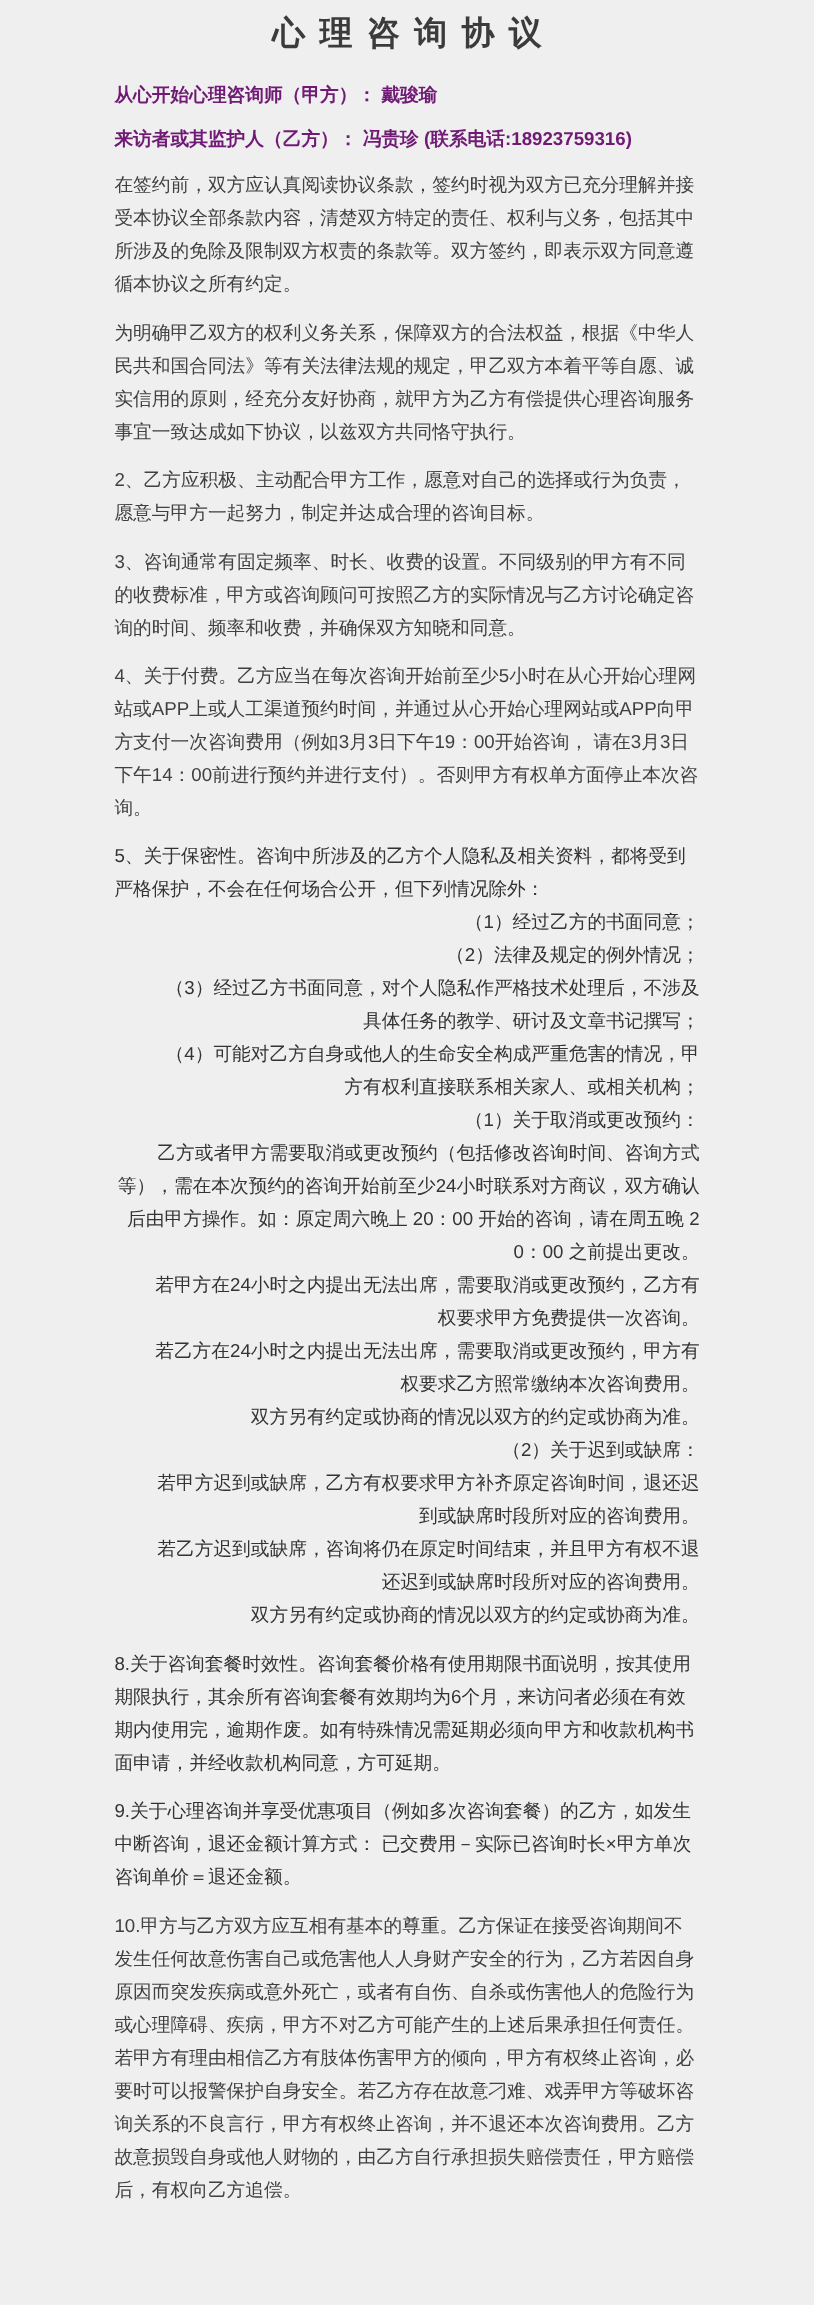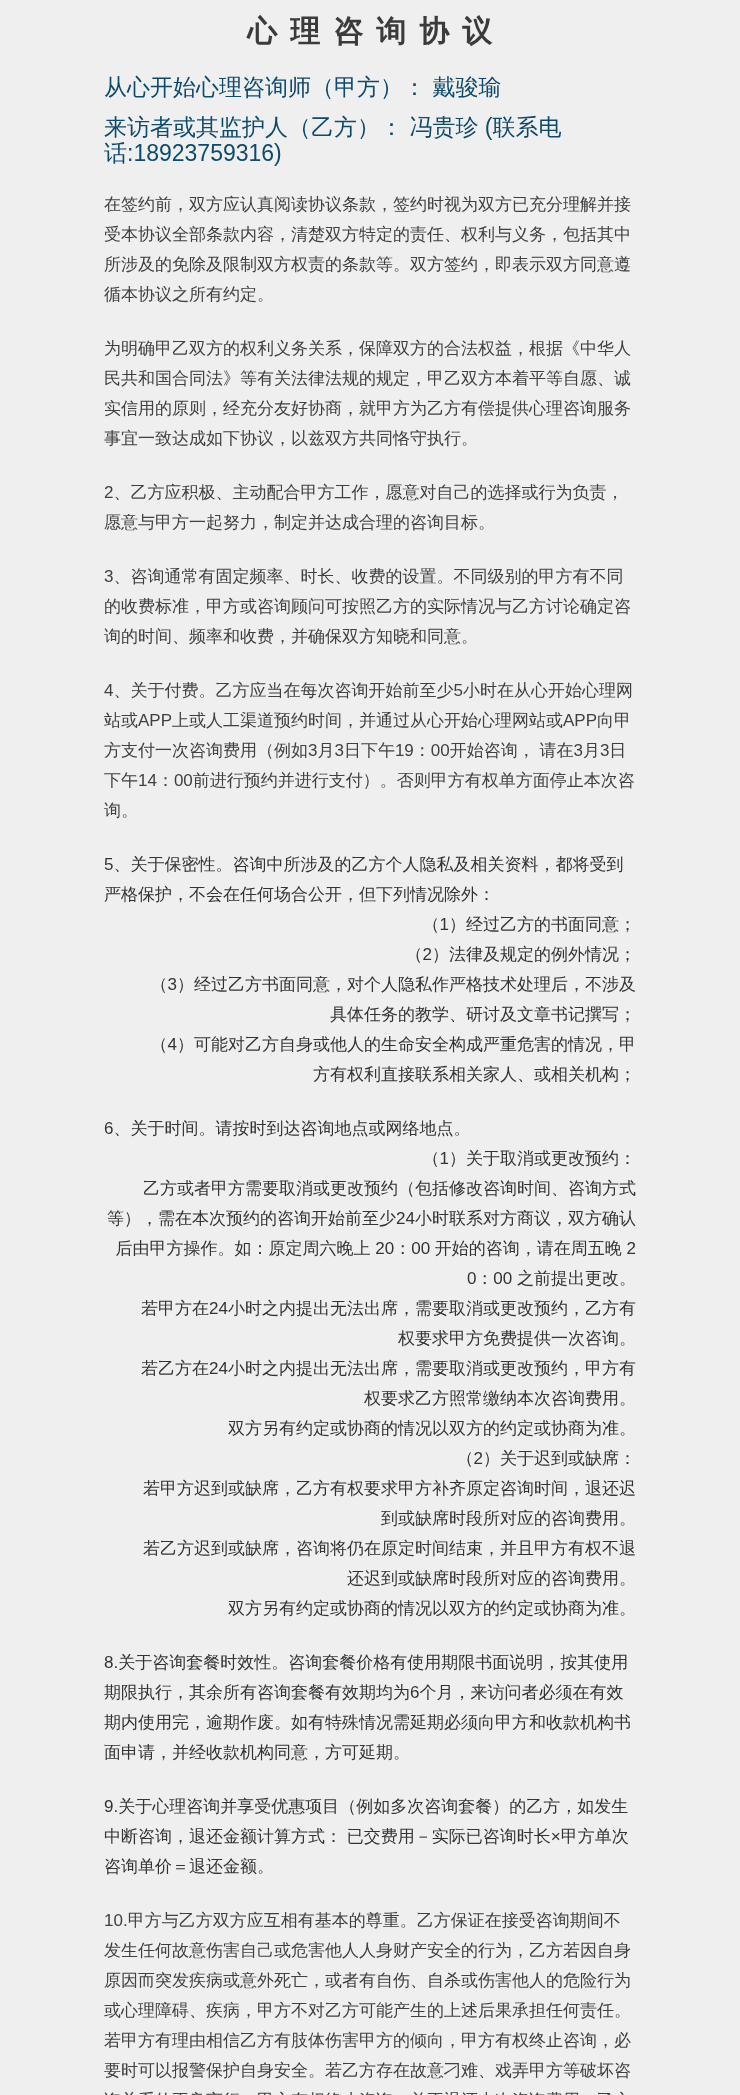--- a/index.html
+++ b/index.html
@@ -21,34 +21,34 @@
     font-size:30px;
     font-weight:700;
     color:#3b3b3b;
     text-align:center;
     letter-spacing:13px;
     text-indent:13px;
     margin:2px 0 24px 0;
     line-height:38px;
   }
   .party-line {
-    font-size:23px;
-    font-weight:normal;
-    color:#0c4a6e;
+    font-size:17px;
+    font-weight:bold;
+    color:#701a75;
     line-height:26px;
     margin:0 0 14px 0;
   }
   .clauses p {
     font-size:17px;
     line-height:30px;
     margin:0;
     text-align:left;
     word-break:break-all;
   }
-  .clauses p.gap { margin-top:24px; }
+  .clauses p.gap { margin-top:14px; }
   .clauses p.bold { font-weight:normal; color:#333; }
   .clauses p.indent { text-indent:2em;text-align:right; }
 </style>
 </head>
 <body>
 
 <div class="page">
 
   <h1 class="doc-title">心理咨询协议</h1>
 
@@ -61,21 +61,20 @@
     <p class="gap">在签约前，双方应认真阅读协议条款，签约时视为双方已充分理解并接受本协议全部条款内容，清楚双方特定的责任、权利与义务，包括其中所涉及的免除及限制双方权责的条款等。双方签约，即表示双方同意遵循本协议之所有约定。</p>
     <p class="gap">为明确甲乙双方的权利义务关系，保障双方的合法权益，根据《中华人民共和国合同法》等有关法律法规的规定，甲乙双方本着平等自愿、诚实信用的原则，经充分友好协商，就甲方为乙方有偿提供心理咨询服务事宜一致达成如下协议，以兹双方共同恪守执行。</p>
     <p class="gap">2、乙方应积极、主动配合甲方工作，愿意对自己的选择或行为负责，愿意与甲方一起努力，制定并达成合理的咨询目标。</p>
     <p class="gap">3、咨询通常有固定频率、时长、收费的设置。不同级别的甲方有不同的收费标准，甲方或咨询顾问可按照乙方的实际情况与乙方讨论确定咨询的时间、频率和收费，并确保双方知晓和同意。</p>
     <p class="gap">4、关于付费。乙方应当在每次咨询开始前至少5小时在从心开始心理网站或APP上或人工渠道预约时间，并通过从心开始心理网站或APP向甲方支付一次咨询费用（例如3月3日下午19：00开始咨询， 请在3月3日下午14：00前进行预约并进行支付）。否则甲方有权单方面停止本次咨询。</p>
     <p class="gap bold">5、关于保密性。咨询中所涉及的乙方个人隐私及相关资料，都将受到严格保护，不会在任何场合公开，但下列情况除外：</p>
     <p class="bold indent">（1）经过乙方的书面同意；</p>
     <p class="bold indent">（2）法律及规定的例外情况；</p>
     <p class="bold indent">（3）经过乙方书面同意，对个人隐私作严格技术处理后，不涉及具体任务的教学、研讨及文章书记撰写；</p>
     <p class="bold indent">（4）可能对乙方自身或他人的生命安全构成严重危害的情况，甲方有权利直接联系相关家人、或相关机构；</p>
-    <p class="gap bold">6、关于时间。请按时到达咨询地点或网络地点。</p>
     <p class="bold indent">（1）关于取消或更改预约：</p>
     <p class="bold indent">乙方或者甲方需要取消或更改预约（包括修改咨询时间、咨询方式等），需在本次预约的咨询开始前至少24小时联系对方商议，双方确认后由甲方操作。如：原定周六晚上 20：00 开始的咨询，请在周五晚 20：00 之前提出更改。</p>
     <p class="bold indent">若甲方在24小时之内提出无法出席，需要取消或更改预约，乙方有权要求甲方免费提供一次咨询。</p>
     <p class="bold indent">若乙方在24小时之内提出无法出席，需要取消或更改预约，甲方有权要求乙方照常缴纳本次咨询费用。</p>
     <p class="bold indent">双方另有约定或协商的情况以双方的约定或协商为准。</p>
     <p class="bold indent">（2）关于迟到或缺席：</p>
     <p class="bold indent">若甲方迟到或缺席，乙方有权要求甲方补齐原定咨询时间，退还迟到或缺席时段所对应的咨询费用。</p>
     <p class="bold indent">若乙方迟到或缺席，咨询将仍在原定时间结束，并且甲方有权不退还迟到或缺席时段所对应的咨询费用。</p>
     <p class="bold indent">双方另有约定或协商的情况以双方的约定或协商为准。</p>
     <p class="gap bold">8.关于咨询套餐时效性。咨询套餐价格有使用期限书面说明，按其使用期限执行，其余所有咨询套餐有效期均为6个月，来访问者必须在有效期内使用完，逾期作废。如有特殊情况需延期必须向甲方和收款机构书面申请，并经收款机构同意，方可延期。</p>

